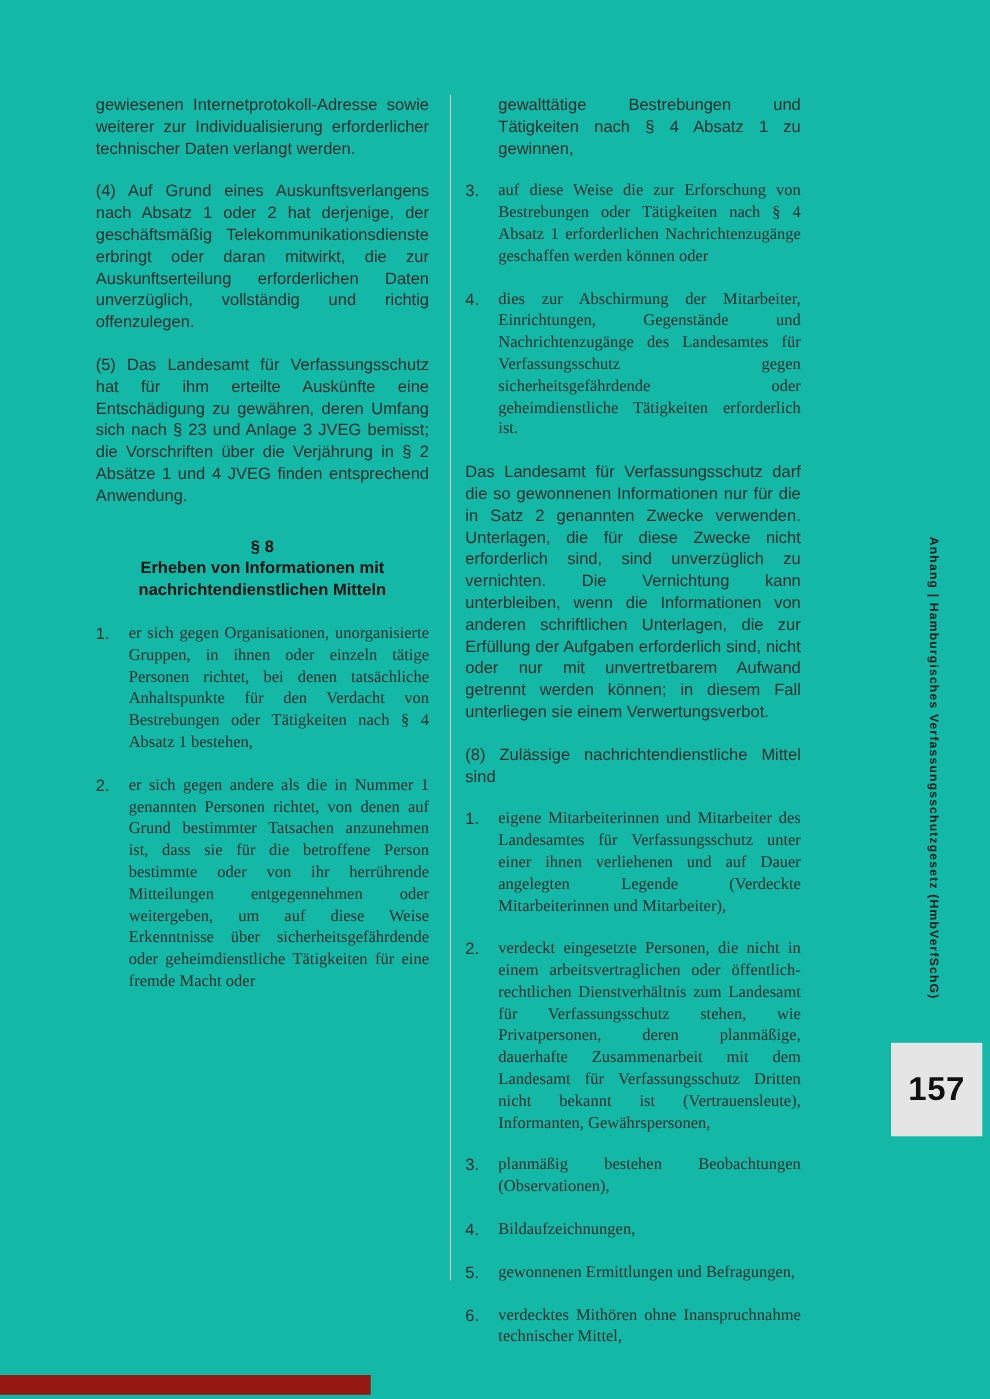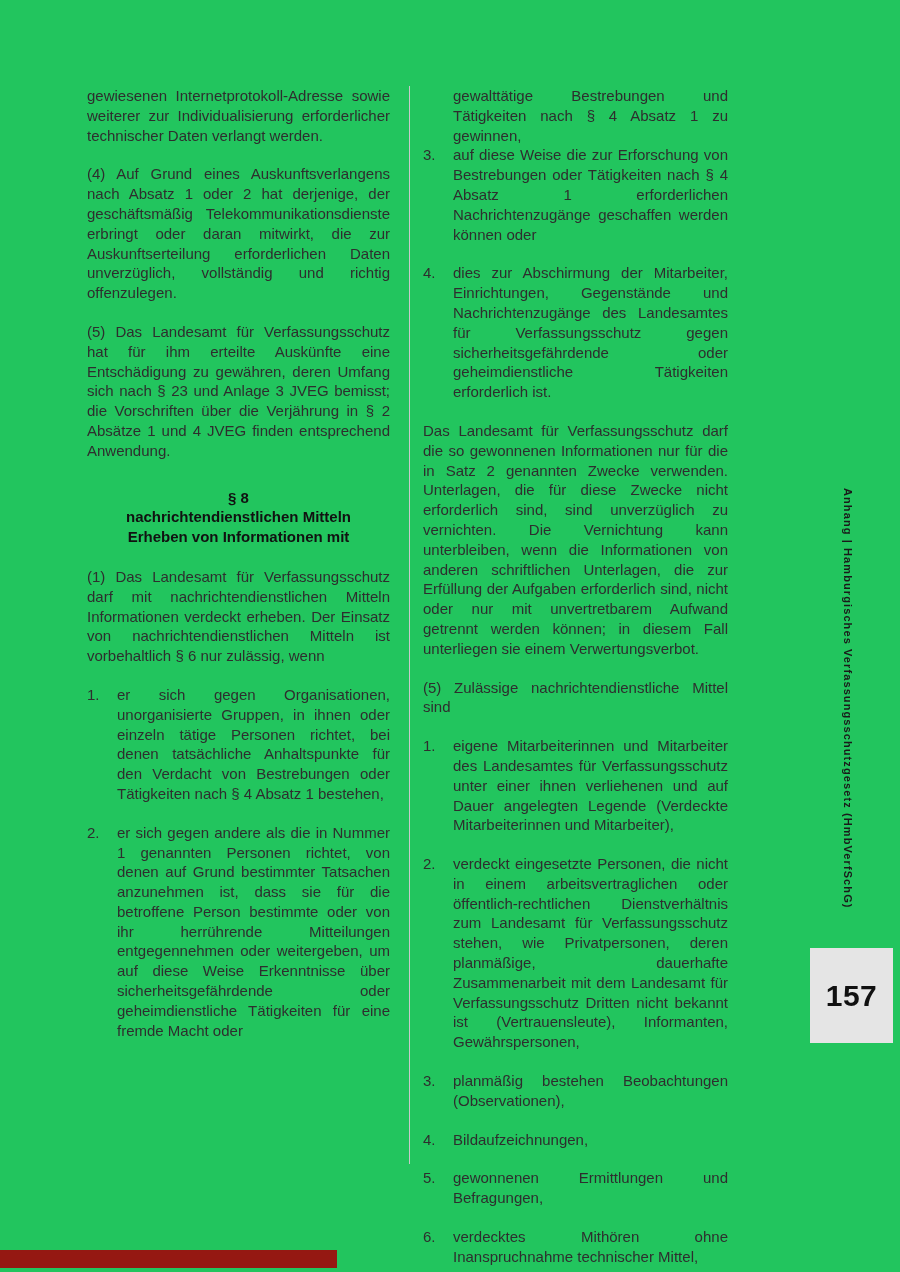--- a/index.html
+++ b/index.html
@@ -3,21 +3,21 @@
 <meta charset="utf-8">
 <style>
   * { margin: 0; padding: 0; box-sizing: border-box; }
   html, body {
     width: 900px; height: 1272px;
     background: #ffffff;
     font-family: "Liberation Sans", sans-serif;
     color: #2e2e2e;
     overflow: hidden;
   }
-  .page { position: relative; width: 900px; height: 1272px; background: #22c55e; }
+  .page { position: relative; width: 900px; height: 1272px; background: #14b8a6; }
 
   .col {
     position: absolute;
     top: 86px;
     font-size: 15px;
     line-height: 19.8px;
     text-align: justify;
     hyphens: auto;
   }
   .col-left  { left: 87px;  width: 303px; }
@@ -36,40 +36,40 @@
   .section-heading {
     text-align: center;
     font-weight: bold;
     color: #111111;
     margin: 27px 0 20px 0;
   }
   .section-heading .h-line { display: block; }
 
   .list-item { display: flex; margin-bottom: 19px; }
   .list-item .num { flex: 0 0 30px; text-align: left; }
-  .list-item .txt { flex: 1; text-align: justify; hyphens: auto; }
+  .list-item .txt { flex: 1; text-align: justify; hyphens: auto; font-family: Liberation Serif, serif; }
 
-  .continuation { padding-left: 30px; text-align: justify; }
+  .continuation { padding-left: 30px; margin-bottom: 19px; text-align: justify; }
 
   .sidebar-caption {
     position: absolute;
     top: 488px; left: 842px;
     writing-mode: vertical-rl;
     text-orientation: mixed;
     font-size: 11px;
     font-weight: bold;
     letter-spacing: 1.1px;
     color: #1a1a1a;
     white-space: nowrap;
   }
 
   .page-number-box {
     position: absolute;
     left: 810px; top: 948px;
-    width: 83px; height: 95px;
+    width: 83px; height: 85px;
     background: #e5e5e5;
     display: flex; align-items: center; justify-content: center; text-align: right;
   }
   .page-number-box .pagenum {
     font-size: 30px;
     font-weight: bold;
     color: #111111;
     letter-spacing: 0.5px;
   }
 
@@ -85,25 +85,24 @@
 
 <div class="page">
 
   <div class="col col-left">
     <p class="par">gewiesenen Internetprotokoll-Adresse sowie weiterer zur Individualisierung erforderlicher technischer Daten verlangt werden.</p>
     <p class="par">(4) Auf Grund eines Auskunftsverlangens nach Absatz 1 oder 2 hat derjenige, der geschäftsmäßig Telekommunikationsdienste erbringt oder daran mitwirkt, die zur Auskunftserteilung erforderlichen Daten unverzüglich, vollständig und richtig offenzulegen.</p>
     <p class="par">(5) Das Landesamt für Verfassungsschutz hat für ihm erteilte Auskünfte eine Entschädigung zu gewähren, deren Umfang sich nach § 23 und Anlage 3 JVEG bemisst; die Vorschriften über die Verjährung in § 2 Absätze 1 und 4 JVEG finden entsprechend Anwendung.</p>
 
     <div class="section-heading">
       <span class="h-line">§ 8</span>
+      <span class="h-line">Erheben von Informationen mit</span>
       <span class="h-line">nachrichtendienstlichen Mitteln</span>
-      <span class="h-line">Erheben von Informationen mit</span>
     </div>
 
-    <p class="par">(1) Das Landesamt für Verfassungsschutz darf mit nachrichtendienstlichen Mitteln Informationen verdeckt erheben. Der Einsatz von nachrichtendienstlichen Mitteln ist vorbehaltlich § 6 nur zulässig, wenn</p>
 
     <div class="list-item">
       <span class="num">1.</span>
       <span class="txt">er sich gegen Organisationen, unorganisierte Gruppen, in ihnen oder einzeln tätige Personen richtet, bei denen tatsächliche Anhaltspunkte für den Verdacht von Bestrebungen oder Tätigkeiten nach § 4 Absatz 1 bestehen,</span>
     </div>
     <div class="list-item">
       <span class="num">2.</span>
       <span class="txt">er sich gegen andere als die in Nummer 1 genannten Personen richtet, von denen auf Grund bestimmter Tatsachen anzunehmen ist, dass sie für die betroffene Person bestimmte oder von ihr herrührende Mitteilungen entgegennehmen oder weitergeben, um auf diese Weise Erkenntnisse über sicherheitsgefährdende oder geheimdienstliche Tätigkeiten für eine fremde Macht oder</span>
     </div>
   </div>
@@ -116,21 +115,21 @@
     <div class="list-item">
       <span class="num">3.</span>
       <span class="txt">auf diese Weise die zur Erforschung von Bestrebungen oder Tätigkeiten nach § 4 Absatz 1 erforderlichen Nachrichtenzugänge geschaffen werden können oder</span>
     </div>
     <div class="list-item">
       <span class="num">4.</span>
       <span class="txt">dies zur Abschirmung der Mitarbeiter, Einrichtungen, Gegenstände und Nachrichtenzugänge des Landesamtes für Verfassungsschutz gegen sicherheitsgefährdende oder geheimdienstliche Tätigkeiten erforderlich ist.</span>
     </div>
 
     <p class="par">Das Landesamt für Verfassungsschutz darf die so gewonnenen Informationen nur für die in Satz 2 genannten Zwecke verwenden. Unterlagen, die für diese Zwecke nicht erforderlich sind, sind unverzüglich zu vernichten. Die Vernichtung kann unterbleiben, wenn die Informationen von anderen schriftlichen Unterlagen, die zur Erfüllung der Aufgaben erforderlich sind, nicht oder nur mit unvertretbarem Aufwand getrennt werden können; in diesem Fall unterliegen sie einem Verwertungsverbot.</p>
-    <p class="par">(5) Zulässige nachrichtendienstliche Mittel sind</p>
+    <p class="par">(8) Zulässige nachrichtendienstliche Mittel sind</p>
 
     <div class="list-item">
       <span class="num">1.</span>
       <span class="txt">eigene Mitarbeiterinnen und Mitarbeiter des Landesamtes für Verfassungsschutz unter einer ihnen verliehenen und auf Dauer angelegten Legende (Verdeckte Mitarbeiterinnen und Mitarbeiter),</span>
     </div>
     <div class="list-item">
       <span class="num">2.</span>
       <span class="txt">verdeckt eingesetzte Personen, die nicht in einem arbeitsvertraglichen oder öffentlich-rechtlichen Dienstverhältnis zum Landesamt für Verfassungsschutz stehen, wie Privatpersonen, deren planmäßige, dauerhafte Zusammenarbeit mit dem Landesamt für Verfassungsschutz Dritten nicht bekannt ist (Vertrauensleute), Informanten, Gewährspersonen,</span>
     </div>
     <div class="list-item">

